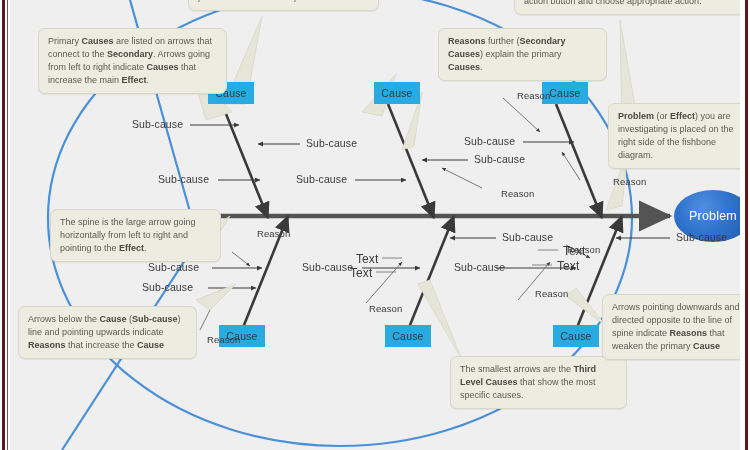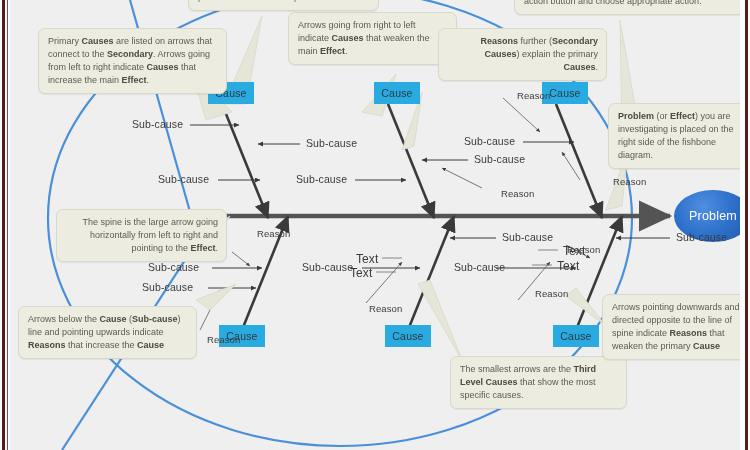--- a/index.html
+++ b/index.html
@@ -287,37 +287,34 @@
     <div class="dlabel mid" style="left:518px; top:244px;">Reason</div>
 
     <div class="callout cut-top" style="left:178px; top:-16px; width:172px;">
       <div>potential <b>Causes</b> of the problem.</div>
     </div>
 
     <div class="callout" style="left:28px; top:28px; width:170px;">
       <div>Primary <b>Causes</b> are listed on arrows that connect to the <b>Secondary</b>. Arrows going from left to right indicate <b>Causes</b> that increase the main <b>Effect</b>.</div>
     </div>
 
-    <div class="callout" style="left:278px; top:12px; width:150px;">
-      <div>Arrows going from right to left indicate <b>Causes</b> that weaken the main <b>Effect</b>.</div>
-    </div>
-
-    <div class="callout" style="left:428px; top:28px; width:150px;text-align:right;">
+
+    <div class="callout" style="left:428px; top:28px; width:150px;">
       <div><b>Reasons</b> further (<b>Secondary Causes</b>) explain the primary <b>Causes</b>.</div>
     </div>
 
     <div class="callout cut-top" style="left:504px; top:-12px; width:216px;">
       <div>action button and choose appropriate action.</div>
     </div>
 
     <div class="callout" style="left:598px; top:103px; width:132px;">
       <div><b>Problem</b> (or <b>Effect</b>) you are investigating is placed on the right side of the fishbone diagram.</div>
     </div>
 
-    <div class="callout" style="left:46px; top:209px; width:152px;text-align:right;">
+    <div class="callout" style="left:40px; top:209px; width:152px;">
       <div>The spine is the large arrow going horizontally from left to right and pointing to the <b>Effect</b>.</div>
     </div>
 
     <div class="callout" style="left:8px; top:306px; width:160px;">
       <div>Arrows below the <b>Cause</b> (<b>Sub-cause</b>) line and pointing upwards indicate <b>Reasons</b> that increase the <b>Cause</b></div>
     </div>
 
     <div class="callout" style="left:440px; top:356px; width:158px;">
       <div>The smallest arrows are the <b>Third Level Causes</b> that show the most specific causes.</div>
     </div>

